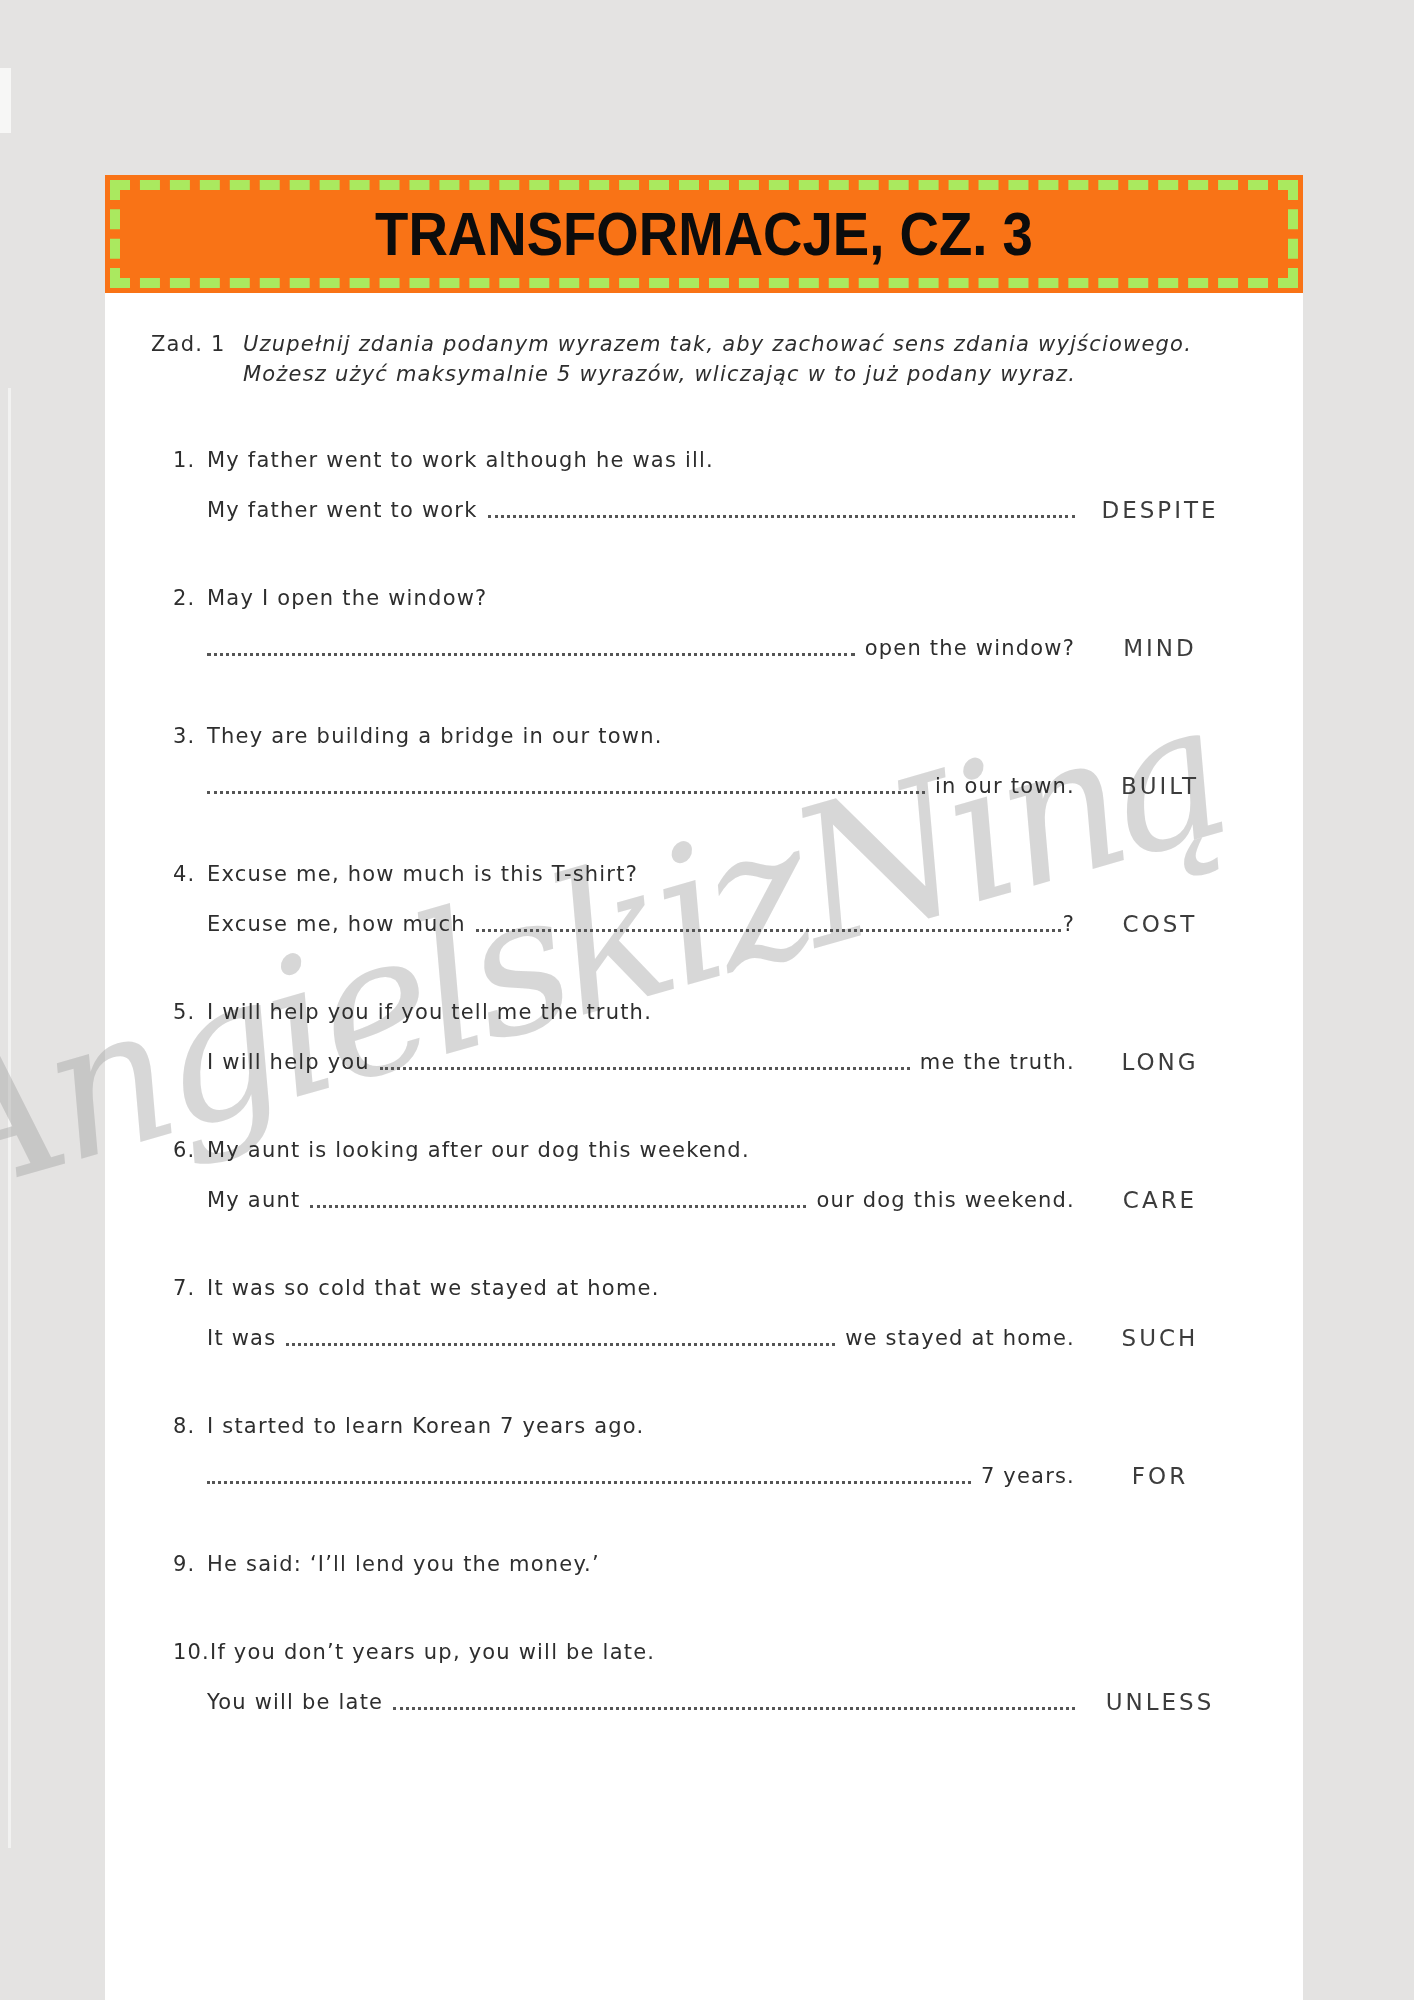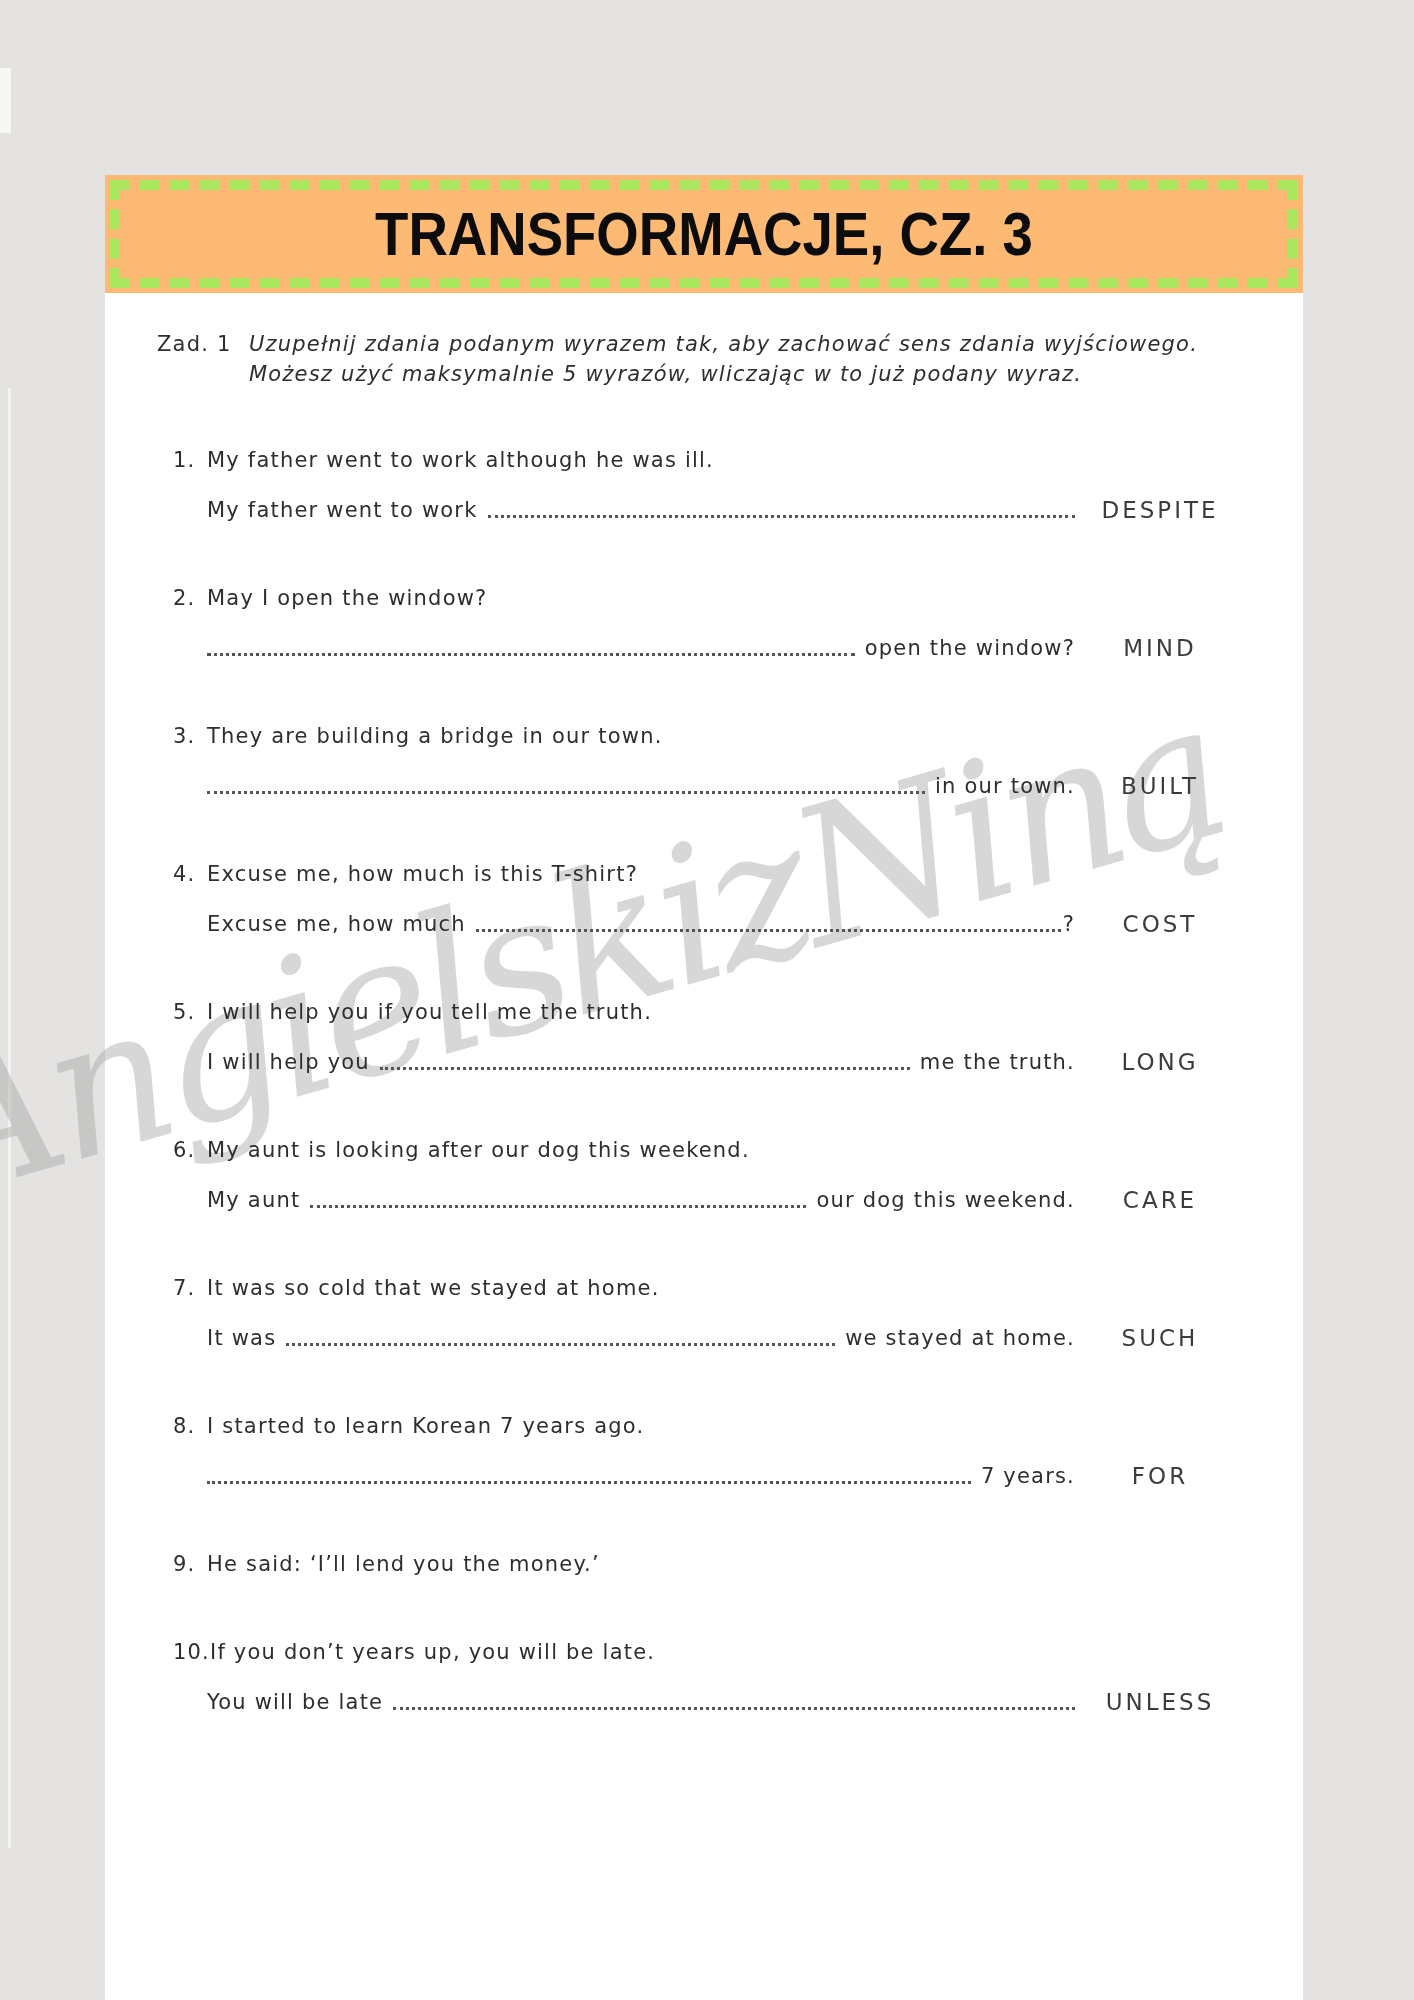--- a/index.html
+++ b/index.html
@@ -24,21 +24,21 @@
 
   .page {
     position:absolute; left:105px; top:175px;
     width:1198px; height:1825px;
     background:#ffffff;
   }
 
   
   .banner {
     position:absolute; left:0; top:0; width:100%; height:118px;
-    background:#fdba74;
+    background:#f97316;
     z-index:2;
   }
   .banner::before {
     content:"";
     position:absolute; inset:5px;
     border:10px dashed #aae95f;
   }
   .banner h1 {
     position:relative;
     margin:0; height:118px; line-height:118px;
@@ -72,21 +72,21 @@
   
   .content {
     position:absolute; left:0; top:118px; right:0;
     z-index:2;
     padding:36px 58px 0 46px;
     font-size:21px;
     letter-spacing:1.2px;
     line-height:30px;
   }
 
-  .task-intro { display:flex;margin-left:6px; }
+  .task-intro { display:flex; }
   .task-label { flex:0 0 92px; white-space:nowrap; }
   .task-lines  { flex:1;font-style:italic; }
 
   .exercises {
     list-style:none;
     margin:56px 0 0 0;
     padding:0 0 0 22px;
   }
   .exercise { margin:0 0 58px 0; }
 

